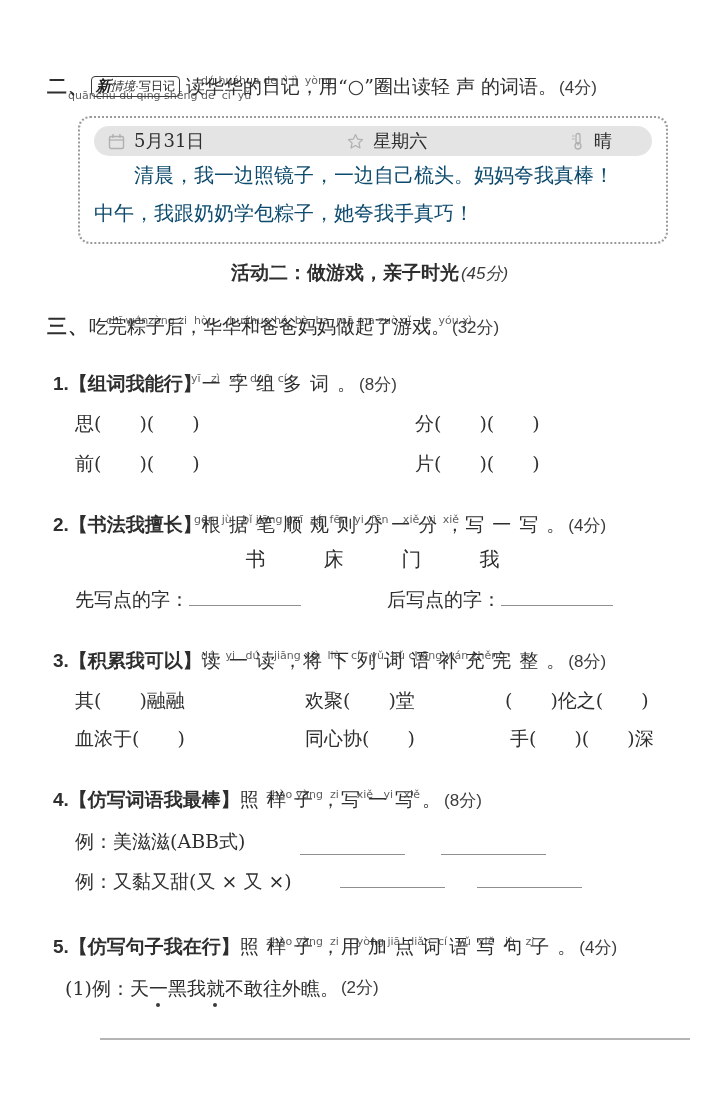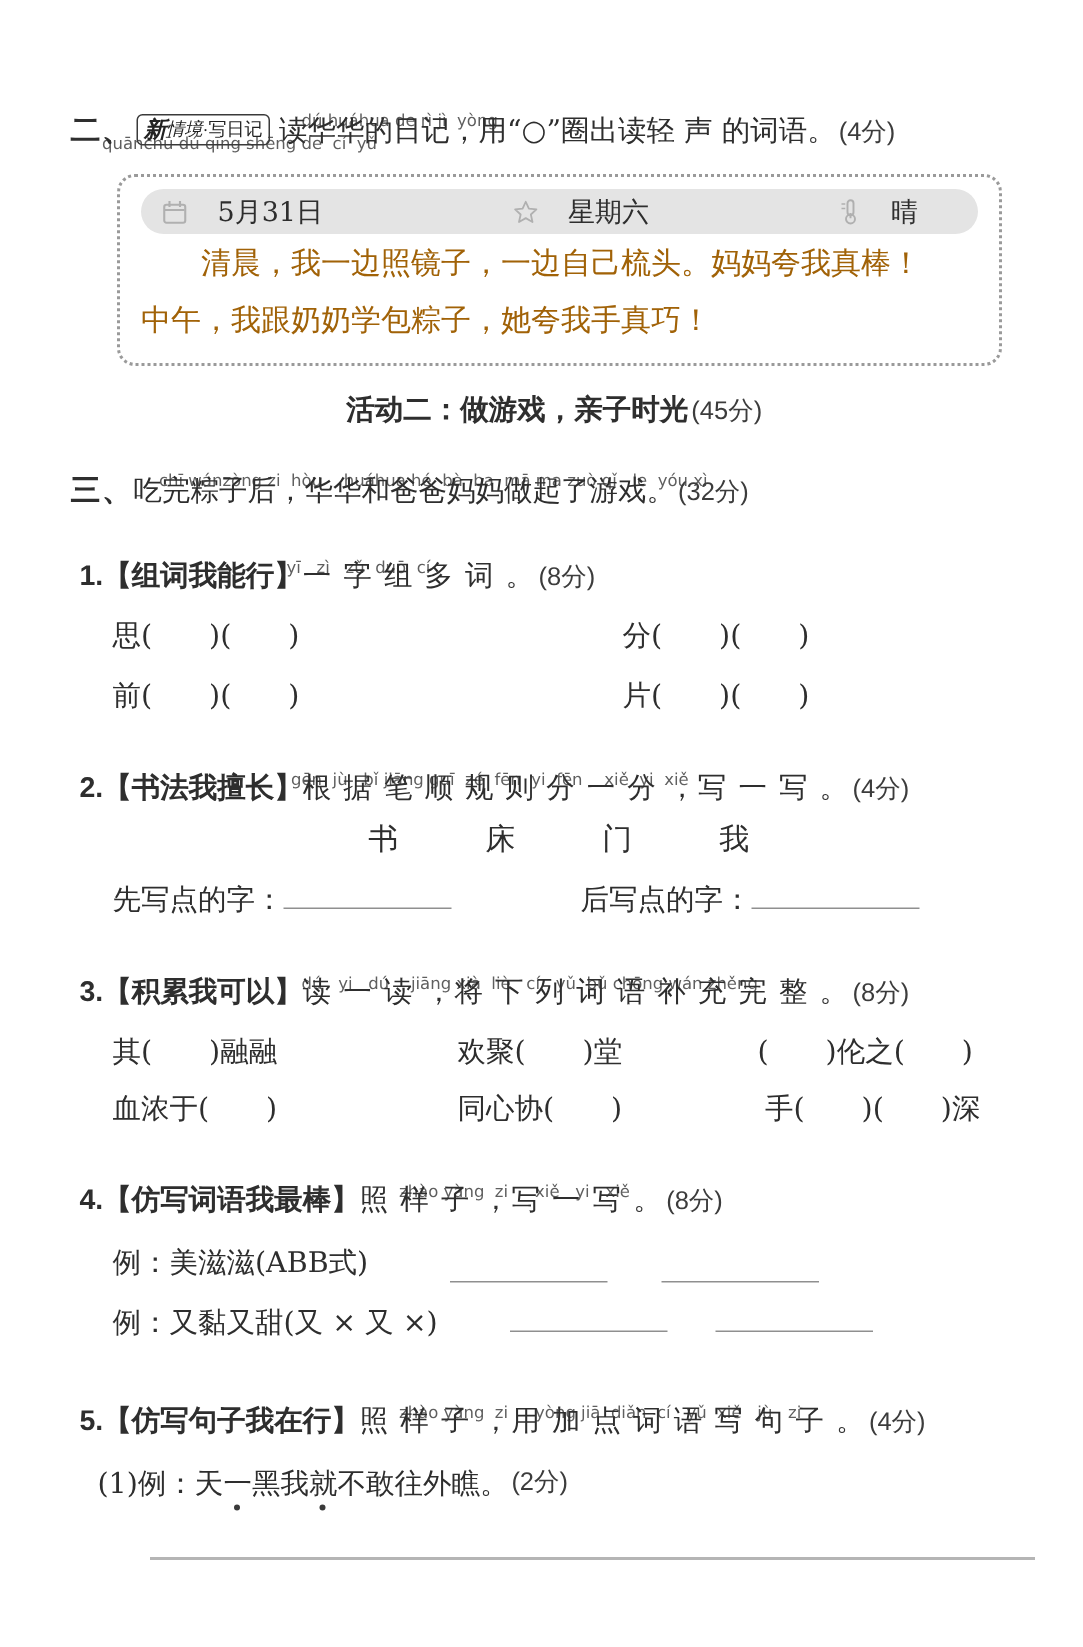--- a/index.html
+++ b/index.html
@@ -36,26 +36,26 @@
   .diary{
     margin:16px 0 0 31px;width:590px;box-sizing:border-box;
     border:2px dotted #9a9a9a;border-radius:12px;
     padding:8px 14px 10px 14px;
   }
   .diary-bar{
     display:flex;align-items:center;justify-content:space-between;
     background:#e4e4e4;border-radius:16px;height:30px;
     padding:0 40px 0 14px;
   }
-  .diary-bar .grp{display:flex;align-items:center;gap:20px;font-family:"DejaVu Serif", serif;font-size:18px;color:#2e2e2e;}
+  .diary-bar .grp{display:flex;align-items:center;gap:9px;font-family:"DejaVu Serif", serif;font-size:18px;color:#2e2e2e;}
   .icon-svg{display:inline-block;vertical-align:middle;}
-  .diary-line{font-family:"DejaVu Serif", serif;font-size:20px;line-height:38px;white-space:pre;color:#a16207;}
+  .diary-line{font-family:"DejaVu Serif", serif;font-size:20px;line-height:38px;white-space:pre;color:#0c4a6e;}
   .indent{ text-indent:2em; }
   .activity{margin-top:16px;text-align:center;font-weight:bold;font-size:19px;}
-  .activity .score{font-weight:normal;}
+  .activity .score{font-weight:normal;font-style:italic;}
   .qblock{margin-left:6px;}
   .q-num{font-weight:bold;font-size:19px;font-family:"Liberation Sans", sans-serif;}
   .q-tag{font-weight:bold;font-size:19px;font-family:"DejaVu Serif", serif;}
   .q-title{font-family:"DejaVu Serif", serif;font-size:19px;letter-spacing:1px;}
   .cells{display:flex;margin-left:22px;font-family:"DejaVu Serif", serif;font-size:19px;white-space:pre;}
   .uline{display:inline-block;border-bottom:1.5px solid #8f8f8f;height:18px;}
   .charline{display:flex;justify-content:center;gap:58px;font-family:"DejaVu Serif", serif;font-size:20px;margin-top:8px;}
   .dotchar{position:relative;}
   .dotchar::after{
     content:"";position:absolute;left:50%;bottom:-5px;transform:translateX(-50%);

